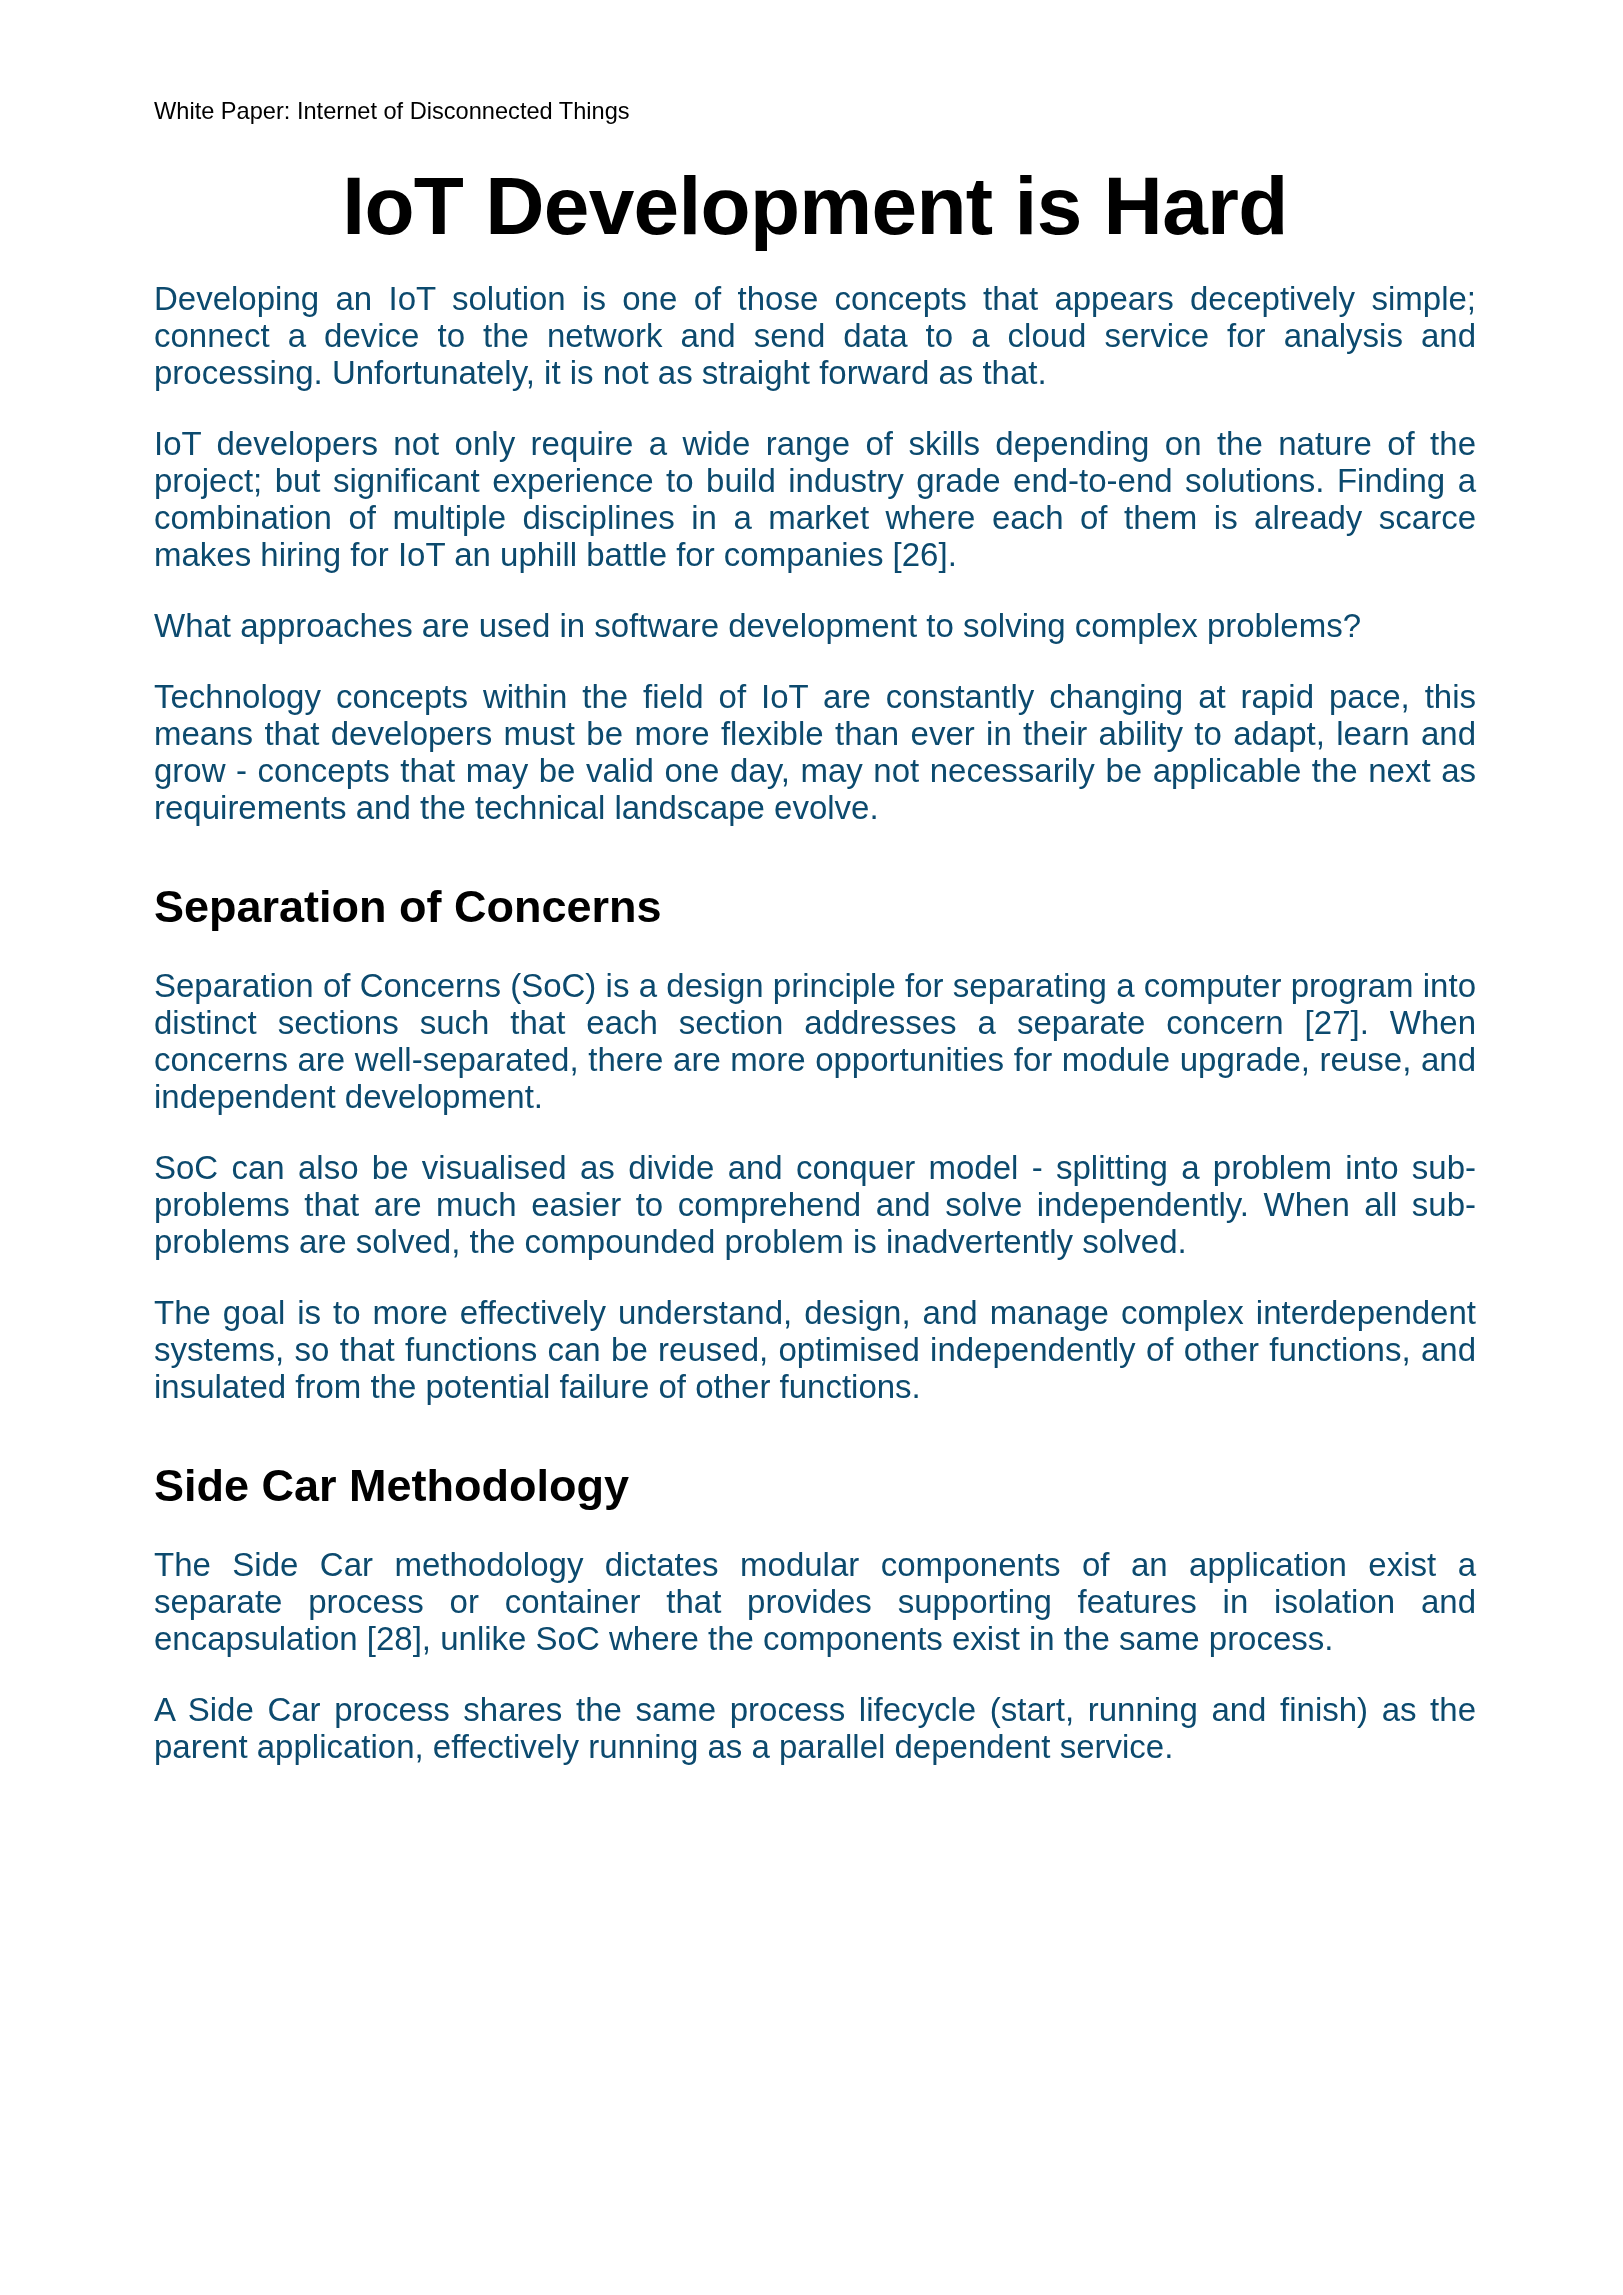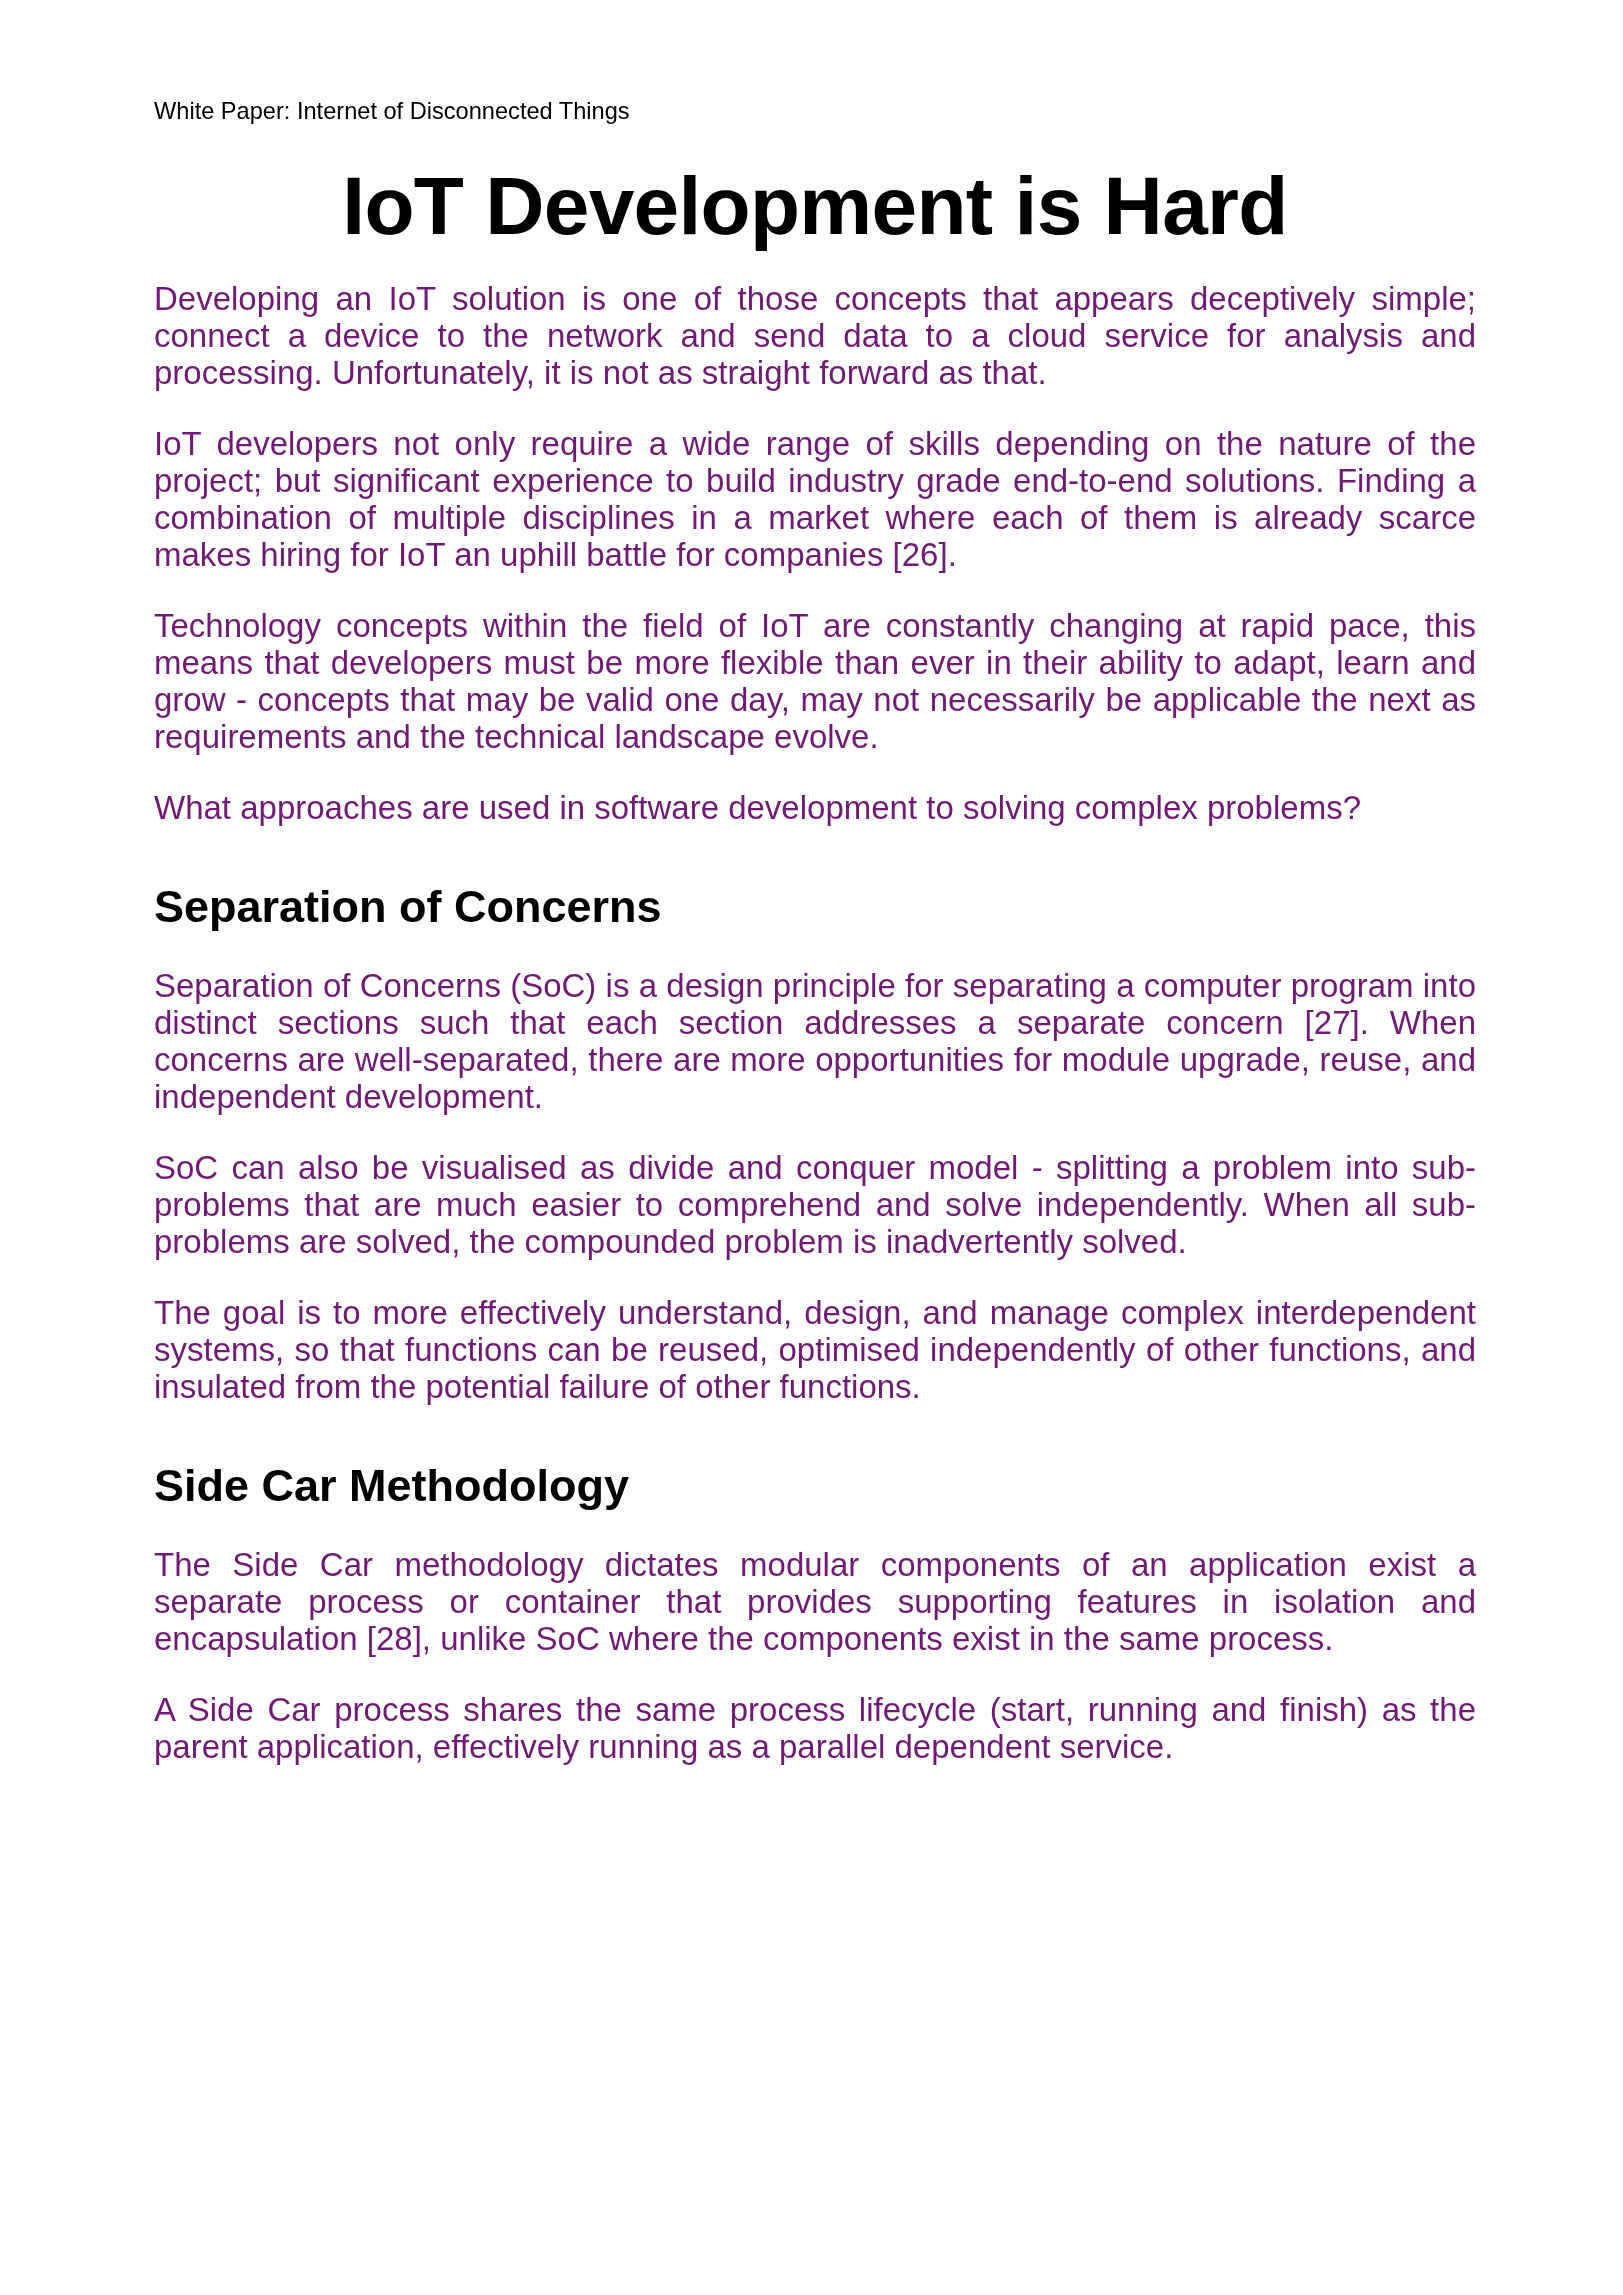--- a/index.html
+++ b/index.html
@@ -36,21 +36,21 @@
     letter-spacing: -0.7px;
     color: #000000;
     text-align: center;
   }
   p.body-par {
     margin: 16px 0 34px 0;
     font-size: 33px;
     line-height: 37px;
     text-align: justify;
     text-justify: inter-word;
-    color: #701a75;
+    color: #0c4a6e;
   }
   p.first-par {
     margin-top: 33px;
   }
   h2.section-heading {
     margin: 58px 0 38px 0;
     font-size: 45px;
     line-height: 45px;
     font-weight: 700;
     color: #000000;
@@ -70,22 +70,22 @@
 
 <div class="page">
   <div class="content">
 
     <div class="running-header">White Paper: Internet of Disconnected Things</div>
 
     <h1 class="doc-title">IoT Development is Hard</h1>
 
     <p class="body-par first-par">Developing an IoT solution is one of those concepts that appears deceptively simple; connect a device to the network and send data to a cloud service for analysis and processing. Unfortunately, it is not as straight forward as that.</p>
     <p class="body-par">IoT developers not only require a wide range of skills depending on the nature of the project; but significant experience to build industry grade end-to-end solutions. Finding a combination of multiple disciplines in a market where each of them is already scarce makes hiring for IoT an uphill battle for companies [26].</p>
+    <p class="body-par">What approaches are used in software development to solving complex problems?</p>
     <p class="body-par">Technology concepts within the field of IoT are constantly changing at rapid pace, this means that developers must be more flexible than ever in their ability to adapt, learn and grow - concepts that may be valid one day, may not necessarily be applicable the next as requirements and the technical landscape evolve.</p>
-    <p class="body-par">What approaches are used in software development to solving complex problems?</p>
 
     <h2 class="section-heading">Separation of Concerns</h2>
 
     <p class="body-par">Separation of Concerns (SoC) is a design principle for separating a computer program into distinct sections such that each section addresses a separate concern [27]. When concerns are well-separated, there are more opportunities for module upgrade, reuse, and independent development.</p>
     <p class="body-par">SoC can also be visualised as divide and conquer model - splitting a problem into sub-problems that are much easier to comprehend and solve independently. When all sub-problems are solved, the compounded problem is inadvertently solved.</p>
     <p class="body-par">The goal is to more effectively understand, design, and manage complex interdependent systems, so that functions can be reused, optimised independently of other functions, and insulated from the potential failure of other functions.</p>
 
     <h2 class="section-heading">Side Car Methodology</h2>
 
     <p class="body-par">The Side Car methodology dictates modular components of an application exist a separate process or container that provides supporting features in isolation and encapsulation [28], unlike SoC where the components exist in the same process.</p>

